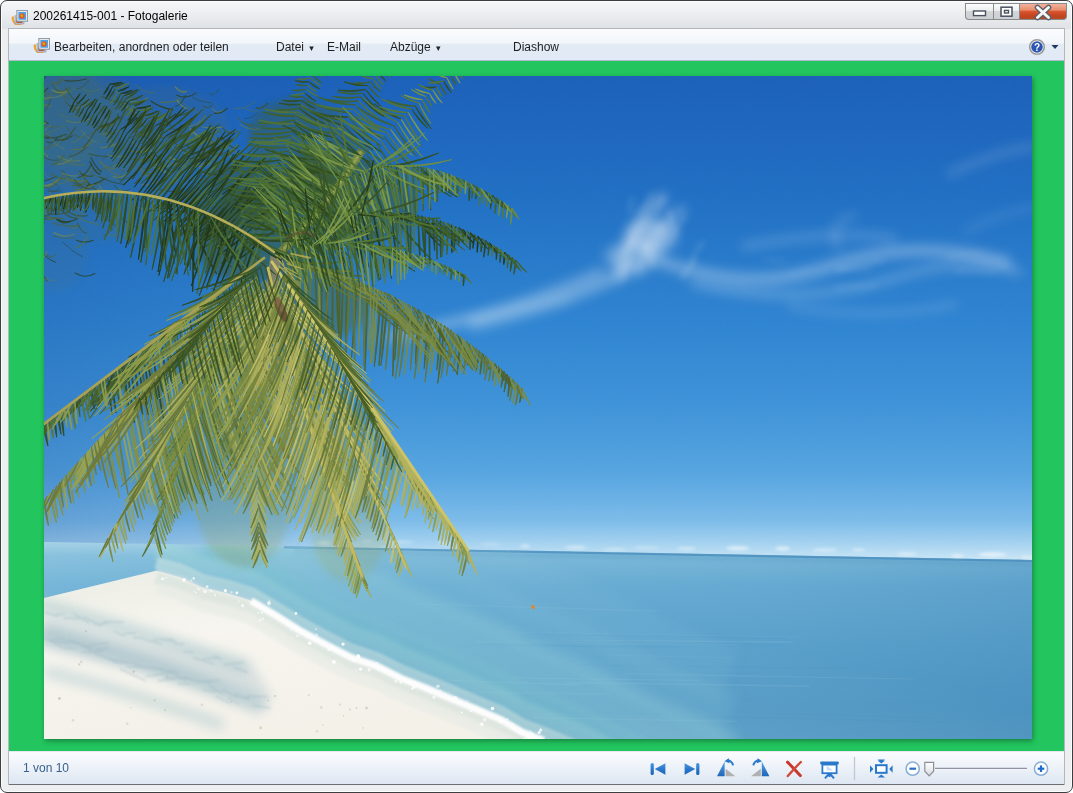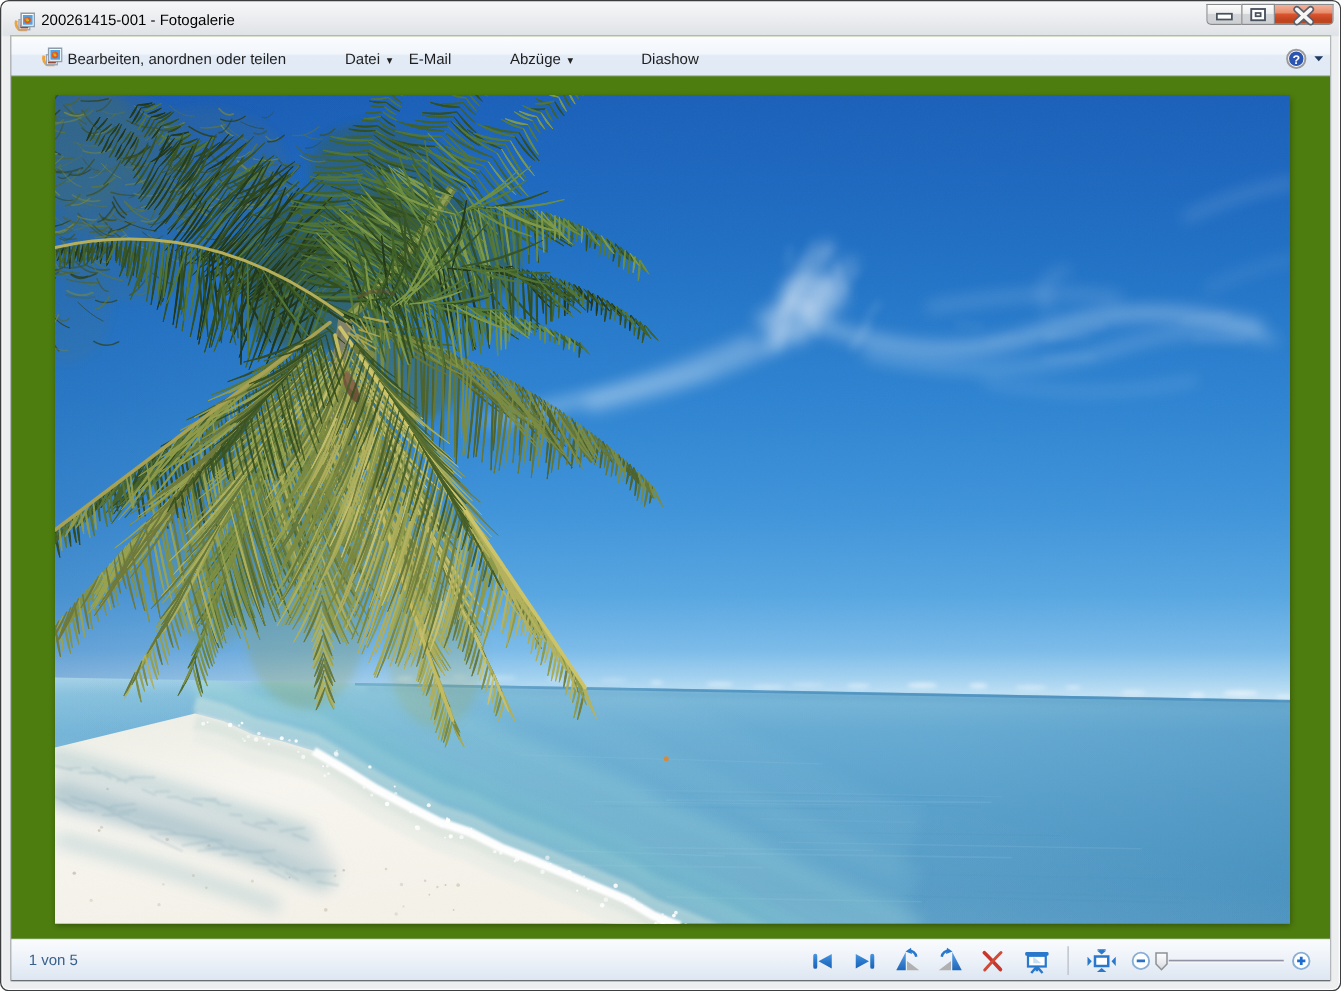--- a/index.html
+++ b/index.html
@@ -3,21 +3,21 @@
 <meta charset="utf-8">
 <style>
 html,body{margin:0;padding:0;background:#fff;width:1073px;height:793px;overflow:hidden;}
 *{box-sizing:border-box;}
 body{font-family:"Liberation Sans", sans-serif;}
 #win{position:absolute;left:0;top:0;width:1073px;height:793px;border:1px solid #3c3d3e;border-radius:7px;background:#edeef0;box-shadow:inset 0 0 0 1px #fbfcfc;}
 #titlebar{position:absolute;left:1px;top:1px;right:1px;height:27px;border-radius:6px 6px 0 0;background:linear-gradient(#f6f7f8,#e8eaed 60%,#dfe2e6);}
 #titleicon{position:absolute;left:9px;top:6px;width:17px;height:17px;}
 #titletext{position:absolute;left:31px;top:7px;font-size:12px;color:#000;}
 #tsep{position:absolute;left:8px;right:8px;top:27px;height:1px;background:#6d6e70;}
-#client{position:absolute;left:8px;top:28px;right:8px;bottom:8px;background:#4d7c0f;box-shadow:0 0 0 1px #b4b7ba;}
+#client{position:absolute;left:8px;top:28px;right:8px;bottom:8px;background:#22c55e;box-shadow:0 0 0 1px #b4b7ba;}
 #menubar{position:absolute;left:0;top:0;right:0;height:32px;background:linear-gradient(#fbfcfe 0%,#f2f6fb 45%,#e3ebf5 50%,#e0e9f5 100%);border-bottom:1px solid #aebccd;color:#1e1e1e;font-size:12px;}
 .mi{position:absolute;top:11px;}
 #mbicon{position:absolute;left:24px;top:7px;width:17px;height:17px;}
 #helpbtn{position:absolute;right:2px;top:4px;width:44px;height:24px;}
 #photo{position:absolute;left:35px;top:47px;width:988px;height:663px;box-shadow:1px 2px 5px rgba(0,0,0,0.35);}
 #bottombar{position:absolute;left:0;right:0;bottom:0;height:33px;background:linear-gradient(#fafbfd,#eef3f9 45%,#dde6f2 100%);border-top:1px solid #e4e9f0;box-shadow:0 1px 0 #6a6e72;}
 #counter{position:absolute;left:14px;top:9px;font-size:12px;color:#38618e;}
 .wbtn{position:absolute;top:1px;height:17px;border:1px solid #888a8c;background:linear-gradient(#fdfdfd,#eceded 45%,#d3d5d8 50%,#cdd0d3);}
 #btnmin{left:963px;width:28px;border-radius:0 0 0 4px;border-right:none;}
 #btnmax{left:991px;width:27px;}
@@ -61,21 +61,21 @@
         <path d="M5.4 12 L8 10.4 L11.6 12.6 L11.6 14.6 L5.4 14.6 Z" fill="#8e3010"></path>
         <rect x="5.9" y="2.6" width="10.6" height="10.6" fill="#fff" stroke="#8e9cac" stroke-width="1.2"></rect>
         <rect x="7.3" y="4" width="7.8" height="7.8" fill="#4da3e8"></rect>
         <circle cx="11" cy="8" r="2.7" fill="#e85718"></circle>
         <circle cx="10.4" cy="7.2" r="1.2" fill="#f2811e"></circle>
         <circle cx="11.1" cy="8.1" r="1" fill="#b5c428"></circle>
       </svg>
       <span class="mi" style="left:45px;">Bearbeiten, anordnen oder teilen</span>
       <span class="mi" style="left:267px;">Datei <span style="font-size:9px;color:#222;margin-left:2px;">▾</span></span>
       <span class="mi" style="left:318px;">E-Mail</span>
-      <span class="mi" style="left:399px;">Abzüge <span style="font-size:9px;color:#222;margin-left:2px;">▾</span></span>
+      <span class="mi" style="left:381px;">Abzüge <span style="font-size:9px;color:#222;margin-left:2px;">▾</span></span>
       <span class="mi" style="left:464px;margin-left:40px;">Diashow</span>
       <svg id="helpbtn" viewBox="0 0 44 24">
         <circle cx="19" cy="14" r="7.3" fill="#fff" stroke="#9b9b9b" stroke-width="1.6"></circle>
         <circle cx="19" cy="14" r="5.8" fill="#2c55b2"></circle>
         <text x="19" y="18" font-size="10" font-weight="bold" fill="#fff" text-anchor="middle" font-family="Liberation Sans">?</text>
         <path d="M33.5 12 L40.5 12 L37 16 Z" fill="#1d3a5f"></path>
       </svg>
     </div>
     <div id="photo">
         <svg width="988" height="663" viewBox="0 0 988 663">
@@ -758,21 +758,21 @@
 <circle cx="243" cy="203" r="4.5" fill="#6d7a3b"></circle>
           <circle cx="252" cy="208" r="3.8" fill="#7d8a44"></circle>
 <path d="M216.6,191.8 Q221.7,216.9 228.3,232.4 Q223.7,216.3 216.6,191.8 M216.6,191.8 Q196.4,203.6 178.6,209.2 Q197.3,205.4 216.6,191.8 M212.8,195.7 Q218.9,226.5 226.3,245.7 Q220.8,226 212.8,195.7 M209,199.7 Q214.9,230.5 222.2,249.7 Q216.8,230 209,199.7 M209,199.7 Q182.6,220.2 159.3,230.9 Q183.7,221.9 209,199.7 M205.1,203.8 Q209.5,232.5 215.4,250.6 Q211.5,232.1 205.1,203.8 M205.1,203.8 Q178.8,222.1 155.4,231.1 Q179.8,223.8 205.1,203.8 M201.2,207.9 Q206.7,241.7 213.6,263 Q208.6,241.3 201.2,207.9 M193.3,216.3 Q167.6,245.3 145.2,262.3 Q169,246.7 193.3,216.3 M189.3,220.5 Q157.5,246.8 129.2,260.5 Q158.6,248.4 189.3,220.5 M181.1,229.2 Q187.9,264.5 196,286.6 Q189.8,264 181.1,229.2 M177,233.6 Q186.7,274.8 197.5,300.4 Q188.6,274.2 177,233.6 M177,233.6 Q150.3,263.5 127,280.8 Q151.7,264.9 177,233.6 M168.6,242.6 Q176.3,280.6 185.3,304.3 Q178.3,280.1 168.6,242.6 M164.4,247.2 Q170.7,283.7 178.5,306.6 Q172.7,283.2 164.4,247.2 M155.8,256.5 Q141,279.7 128.9,294.3 Q142.6,280.8 155.8,256.5 M151.4,261.2 Q155.4,286.5 161,302.4 Q157.4,286.1 151.4,261.2 M147,266 Q134.4,283.3 124.3,294.4 Q136,284.6 147,266 M138.1,275.7 Q140.1,295.6 143.8,308.1 Q142,295.3 138.1,275.7 M138.1,275.7 Q127.7,289.6 119.6,298.6 Q129.2,290.8 138.1,275.7 M133.5,280.7 Q135.3,297.3 138.8,307.7 Q137.2,297 133.5,280.7 M124.4,290.7 Q125.1,300.6 127.6,306.6 Q127.1,300.2 124.4,290.7 M119.8,295.8 Q114.3,304.3 111,310.4 Q116.1,305.4 119.8,295.8 M115.1,300.9 Q116.1,310.4 118.8,316.1 Q118,310 115.1,300.9 M110.4,306.1 Q111.1,316.8 113.6,323.4 Q113,316.4 110.4,306.1 M105.6,311.4 Q100.7,318.6 97.8,323.8 Q102.4,319.6 105.6,311.4 M100.8,316.7 Q101.2,324 103.4,328.4 Q103.2,323.6 100.8,316.7 M96,322 Q96.3,332 98.5,338.3 Q98.3,331.7 96,322 M96,322 Q92,328.8 89.9,333.7 Q93.7,329.7 96,322" fill="#2c4618" stroke="#2c4618" stroke-width="0.8" opacity="0.85"></path>
           <path d="M220.4,187.9 Q225.2,210.8 231.5,225 Q227.1,210.3 220.4,187.9 M220.4,187.9 Q202.8,197.1 187.3,201.4 Q203.5,199 220.4,187.9 M212.8,195.7 Q193.9,210.7 177.6,218.9 Q195,212.3 212.8,195.7 M201.2,207.9 Q175.9,226.9 153.5,236.7 Q176.9,228.6 201.2,207.9 M197.3,212.1 Q203,241.2 210.2,259.4 Q205,240.7 197.3,212.1 M197.3,212.1 Q173.9,231.1 153.3,241.4 Q175,232.8 197.3,212.1 M193.3,216.3 Q201.6,254.4 211.2,278.3 Q203.6,253.9 193.3,216.3 M189.3,220.5 Q199.1,261.5 209.9,287 Q201,260.9 189.3,220.5 M185.2,224.9 Q191.8,266.2 199.7,292.4 Q193.7,265.8 185.2,224.9 M185.2,224.9 Q163.1,248.3 143.9,262 Q164.4,249.8 185.2,224.9 M181.1,229.2 Q159,251.2 139.9,264 Q160.3,252.8 181.1,229.2 M172.8,238.1 Q178.5,268.4 185.5,287.4 Q180.4,267.9 172.8,238.1 M172.8,238.1 Q151.3,264.3 132.8,280 Q152.8,265.6 172.8,238.1 M168.6,242.6 Q147.7,273.6 130,292.7 Q149.3,274.8 168.6,242.6 M164.4,247.2 Q147.2,267.9 132.7,280.6 Q148.6,269.3 164.4,247.2 M160.1,251.8 Q167.3,286.6 175.9,308.4 Q169.3,286.1 160.1,251.8 M160.1,251.8 Q141.9,280.2 126.6,297.8 Q143.5,281.3 160.1,251.8 M155.8,256.5 Q161.1,288.2 167.9,308 Q163.1,287.7 155.8,256.5 M151.4,261.2 Q136.3,284.5 123.9,299.1 Q137.9,285.6 151.4,261.2 M147,266 Q151.2,294.1 157,311.7 Q153.2,293.7 147,266 M142.6,270.9 Q146,291.2 151.1,303.9 Q148,290.7 142.6,270.9 M142.6,270.9 Q130.5,291.8 121,305.2 Q132.2,292.8 142.6,270.9 M133.5,280.7 Q126.4,291.8 121.5,299.4 Q128.1,292.9 133.5,280.7 M129,285.7 Q129.6,294.3 132,299.6 Q131.5,293.9 129,285.7 M129,285.7 Q124.3,291.7 121.5,296.2 Q125.9,292.8 129,285.7 M124.4,290.7 Q119.1,297.6 115.9,302.6 Q120.8,298.7 124.4,290.7 M119.8,295.8 Q120,304.6 122.2,309.9 Q122,304.2 119.8,295.8 M115.1,300.9 Q110.1,308.4 107.2,313.7 Q111.9,309.4 115.1,300.9 M110.4,306.1 Q105.9,312.6 103.4,317.4 Q107.6,313.7 110.4,306.1 M105.6,311.4 Q105.7,318.9 107.7,323.4 Q107.7,318.5 105.6,311.4 M100.8,316.7 Q96.3,323.1 93.8,327.9 Q98,324.2 100.8,316.7" fill="#3a5422" stroke="#3a5422" stroke-width="0.8" opacity="0.85"></path>
           <path d="M236,192.7 Q254,215 272,226 Q255.4,213.6 236,192.7 M236,192.7 Q225.6,219.9 217.8,237.6 Q227.5,220.7 236,192.7 M239.9,198.4 Q257.2,221.1 274.6,232.6 Q258.6,219.7 239.9,198.4 M239.9,198.4 Q227.2,229 217.3,248.8 Q229,229.9 239.9,198.4 M243.9,204.2 Q266.1,230.6 287.9,243.6 Q267.4,229.1 243.9,204.2 M247.8,210 Q235,247.8 225.1,272.2 Q236.9,248.5 247.8,210 M251.7,215.9 Q241.4,246.5 233.6,266.3 Q243.2,247.2 251.7,215.9 M255.7,221.9 Q243.9,257.3 234.8,280.2 Q245.7,257.9 255.7,221.9 M263.5,233.9 Q284.4,266.6 305.2,284.6 Q286,265.4 263.5,233.9 M263.5,233.9 Q251.8,265.5 242.9,286 Q253.7,266.3 263.5,233.9 M275.3,252.4 Q264.9,289.7 257.2,314 Q266.8,290.3 275.3,252.4 M279.2,258.6 Q268.2,294.2 259.8,317.3 Q270.1,294.9 279.2,258.6 M283.2,264.9 Q270.5,305.9 260.6,332.3 Q272.4,306.5 283.2,264.9 M287.1,271.3 Q308,307 328.9,327.1 Q309.6,305.8 287.1,271.3 M295,284.2 Q310.2,314.9 325.9,332.5 Q311.9,313.8 295,284.2 M298.9,290.7 Q312,315.2 325.8,328.9 Q313.7,314.1 298.9,290.7 M298.9,290.7 Q290.1,321.1 283.9,340.9 Q292.1,321.6 298.9,290.7 M302.8,297.2 Q316.5,325.4 330.8,341.6 Q318.2,324.4 302.8,297.2 M306.8,303.8 Q319.8,331.3 333.4,347.1 Q321.5,330.2 306.8,303.8 M314.6,317.2 Q309.4,336.4 306.5,349.1 Q311.4,336.9 314.6,317.2 M318.6,324 Q324.2,338 331.1,345.7 Q326,337 318.6,324 M322.5,330.8 Q325.7,342.3 330.4,348.8 Q327.5,341.5 322.5,330.8 M326.4,337.7 Q323.2,347.7 322.1,354.5 Q325.1,348.2 326.4,337.7 M330.3,344.6 Q326.8,356.1 325.3,363.9 Q328.7,356.6 330.3,344.6 M334.3,351.6 Q336.7,359.8 340.7,364.1 Q338.5,358.8 334.3,351.6 M338.2,358.6 Q334.7,369.9 333.4,377.4 Q336.7,370.3 338.2,358.6 M342.1,365.7 Q339.5,374.5 338.9,380.5 Q341.4,374.9 342.1,365.7 M350,380 Q353.3,390.5 358.1,396.3 Q355.1,389.6 350,380 M350,380 Q347.4,388.1 346.9,393.7 Q349.4,388.6 350,380" fill="#2e4a1a" stroke="#2e4a1a" stroke-width="0.8" opacity="0.8"></path>
           <path d="M243.9,204.2 Q233.3,237.1 225.3,258.5 Q235.1,237.8 243.9,204.2 M247.8,210 Q269.3,237 290.4,250.6 Q270.7,235.5 247.8,210 M251.7,215.9 Q271.9,242 291.8,255.2 Q273.3,240.6 251.7,215.9 M255.7,221.9 Q274.2,245.6 292.6,257.6 Q275.5,244.2 255.7,221.9 M259.6,227.9 Q280.4,257.8 300.9,273.7 Q281.8,256.4 259.6,227.9 M259.6,227.9 Q249.2,260.1 241.5,281 Q251.1,260.7 259.6,227.9 M267.4,240 Q293,274.2 317.9,292.2 Q294.4,272.8 267.4,240 M267.4,240 Q256.4,276.3 248.1,299.9 Q258.3,277 267.4,240 M271.4,246.2 Q289.7,274.4 308.1,289.6 Q291.2,273.1 271.4,246.2 M271.4,246.2 Q260.2,293.1 251.7,323.4 Q262.1,293.6 271.4,246.2 M275.3,252.4 Q299.9,289.5 324.1,309.8 Q301.4,288.2 275.3,252.4 M279.2,258.6 Q298.7,286.3 318.1,300.9 Q300.2,285 279.2,258.6 M283.2,264.9 Q300.1,291.2 317.2,305.3 Q301.7,289.9 283.2,264.9 M287.1,271.3 Q277.1,310 269.8,335 Q279.1,310.5 287.1,271.3 M291,277.7 Q309.7,312.2 328.5,331.9 Q311.3,311.1 291,277.7 M291,277.7 Q283.3,308.5 278.1,328.6 Q285.3,309 291,277.7 M295,284.2 Q287.5,314.5 282.5,334.3 Q289.4,315 295,284.2 M302.8,297.2 Q294.8,331.2 289.3,353.3 Q296.8,331.7 302.8,297.2 M306.8,303.8 Q299.6,328.3 294.8,344.3 Q301.5,328.9 306.8,303.8 M310.7,310.5 Q320.3,330.7 330.8,342 Q322,329.6 310.7,310.5 M310.7,310.5 Q305,333.3 301.6,348.3 Q307,333.8 310.7,310.5 M314.6,317.2 Q322.9,340.7 332.4,354.6 Q324.7,339.9 314.6,317.2 M318.6,324 Q313,342.4 309.8,354.6 Q315,343 318.6,324 M322.5,330.8 Q318.5,342.6 316.7,350.6 Q320.5,343.2 322.5,330.8 M326.4,337.7 Q330.1,349.4 335.3,355.9 Q331.9,348.5 326.4,337.7 M330.3,344.6 Q333,353.3 337.2,357.9 Q334.8,352.4 330.3,344.6 M334.3,351.6 Q331.3,359.4 330.5,364.9 Q333.3,360 334.3,351.6 M338.2,358.6 Q341.7,369.4 346.6,375.3 Q343.5,368.5 338.2,358.6 M342.1,365.7 Q345,375.6 349.4,381.1 Q346.8,374.8 342.1,365.7 M346.1,372.8 Q349,382.4 353.4,387.6 Q350.8,381.5 346.1,372.8 M346.1,372.8 Q343,382.5 342.1,389 Q345,382.9 346.1,372.8" fill="#405c24" stroke="#405c24" stroke-width="0.8" opacity="0.8"></path>
 <rect x="0" y="0" width="988" height="663" fill="#808080" filter="url(#grain)" opacity="0.055"></rect>
 </svg>
       </div>
     <div id="bottombar">
-      <span id="counter">1 von 5</span>
+      <span id="counter">1 von 10</span>
       <svg id="toolicons" style="position:absolute;right:0;top:0;" width="430" height="33" viewBox="0 0 430 33">
         <defs>
           <linearGradient id="ib" x1="0" y1="0" x2="0" y2="1">
             <stop offset="0" stop-color="#4b97e2"></stop>
               <stop offset="0.5" stop-color="#2a78cc"></stop>
               <stop offset="1" stop-color="#1b62b4"></stop>
           </linearGradient>
           <linearGradient id="ib2" x1="0" y1="0" x2="0" y2="1">
             <stop offset="0" stop-color="#5aa2e8"></stop>
               <stop offset="1" stop-color="#1e66b8"></stop>

